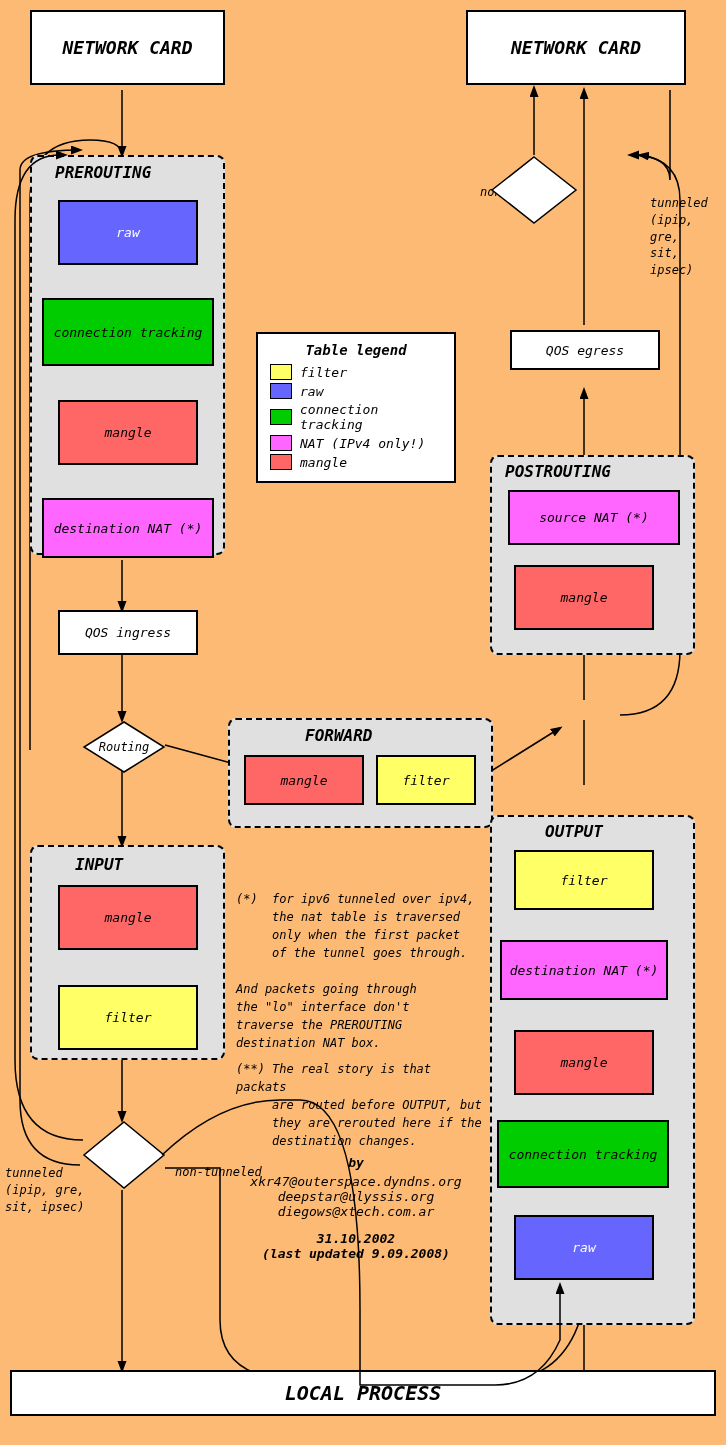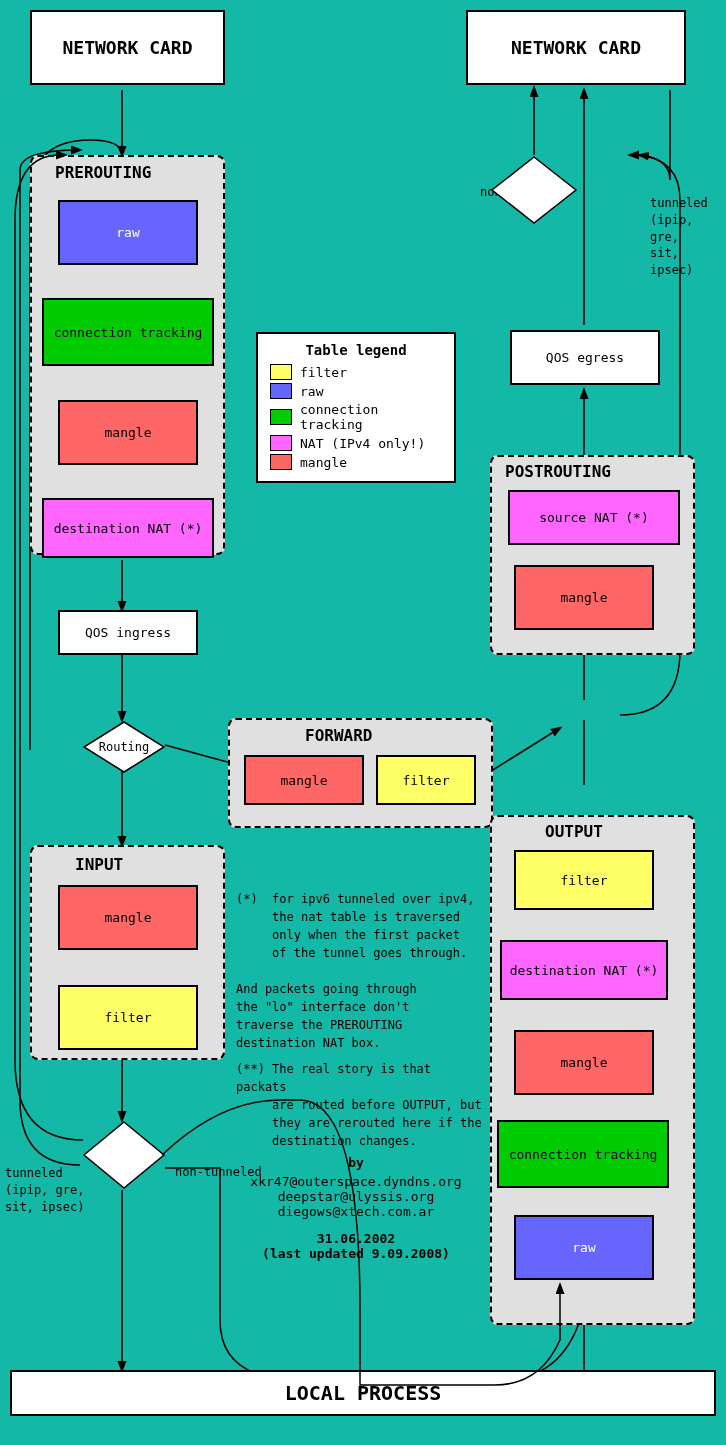--- a/index.html
+++ b/index.html
@@ -8,21 +8,22 @@
       font-family: monospace;
       width: 726px;
       min-height: 1445px;
       position: relative;
       overflow: hidden;
     }
     .diagram {
       width: 726px;
       height: 1445px;
       position: relative;
-      background: #14b8a6;
+      background: #fdba74;
+      font-style: italic;
     }
     
     .box {
       position: absolute;
       border: 2px solid #000;
       display: flex;
       align-items: center;
       justify-content: center;
       text-align: center;
       font-size: 13px;
@@ -284,21 +285,21 @@
 
   <div class="box box-nat" style="left:508px;top:490px;width:172px;height:55px;">
     <span>source NAT (*)</span>
   </div>
 
   <div class="box box-mangle" style="left:514px;top:565px;width:140px;height:65px;">
     <span>mangle</span>
   </div>
 
 
-  <div class="box box-qos" style="left:510px;top:330px;width:150px;height:55px;">
+  <div class="box box-qos" style="left:510px;top:330px;width:150px;height:40px;">
     <span>QOS egress</span>
   </div>
 
   <div class="small-label" style="left:480px;top:185px;">
     <span>non-tunneled</span>
   </div>
 
   <div class="small-label" style="left:650px;top:195px;line-height:1.4;">
     <span>tunneled<br>(ipip, gre,<br>sit, ipsec)</span>
   </div>
@@ -338,21 +339,21 @@
 
   <div class="note-text" style="left:236px;top:1060px;width:250px;">
     <span>(**) The real story is that packats<br>&nbsp;&nbsp;&nbsp;&nbsp;&nbsp;are routed before OUTPUT, but<br>&nbsp;&nbsp;&nbsp;&nbsp;&nbsp;they are rerouted here if the<br>&nbsp;&nbsp;&nbsp;&nbsp;&nbsp;destination changes.</span>
   </div>
 
   <div style="position:absolute;left:236px;top:1155px;text-align:center;width:240px;font-family:monospace;font-size:13px;">
     <div style="font-weight:bold;margin-bottom:4px;">by</div>
     <div>
       <span>xkr47@outerspace.dyndns.org<br>deepstar@ulyssis.org<br>diegows@xtech.com.ar</span>
     </div>
-    <div style="margin-top:12px;font-weight:bold;">31.06.2002</div>
+    <div style="margin-top:12px;font-weight:bold;">31.10.2002</div>
     <div style="font-weight:bold;">(last updated 9.09.2008)</div>
   </div>
 
   <div class="local-process" style="left:10px;top:1370px;width:706px;height:46px;">
     <span>LOCAL PROCESS</span>
   </div>
 
   <svg class="svg-overlay" xmlns="http://www.w3.org/2000/svg">
     <defs>
       <marker id="arrow2" markerWidth="8" markerHeight="8" refX="6" refY="3" orient="auto">

